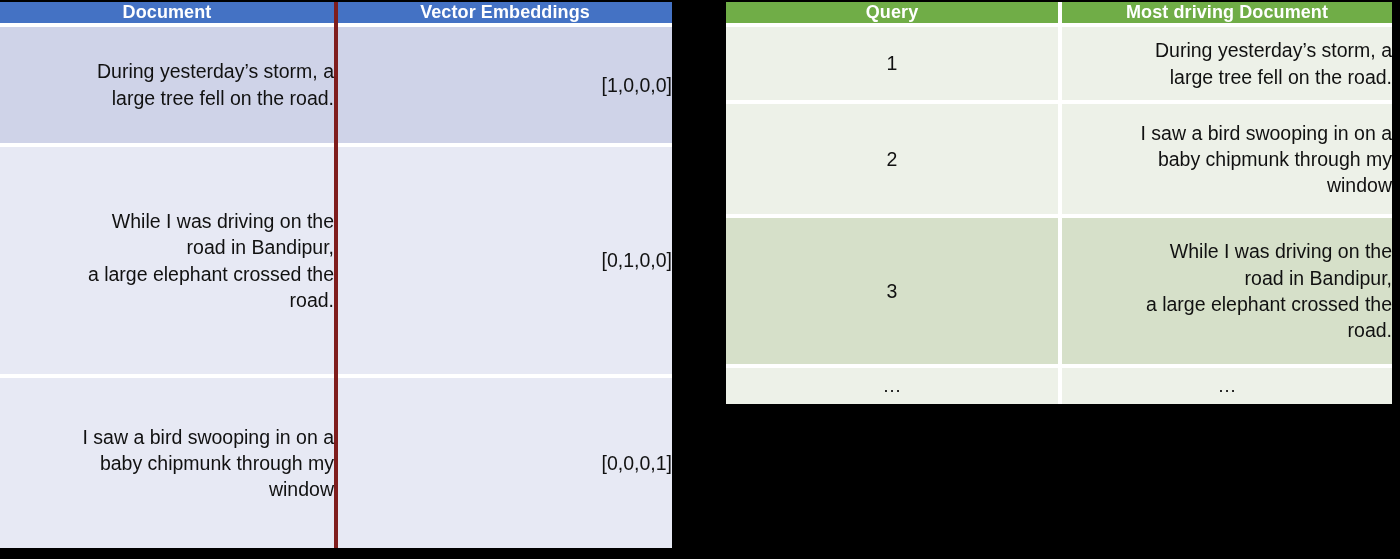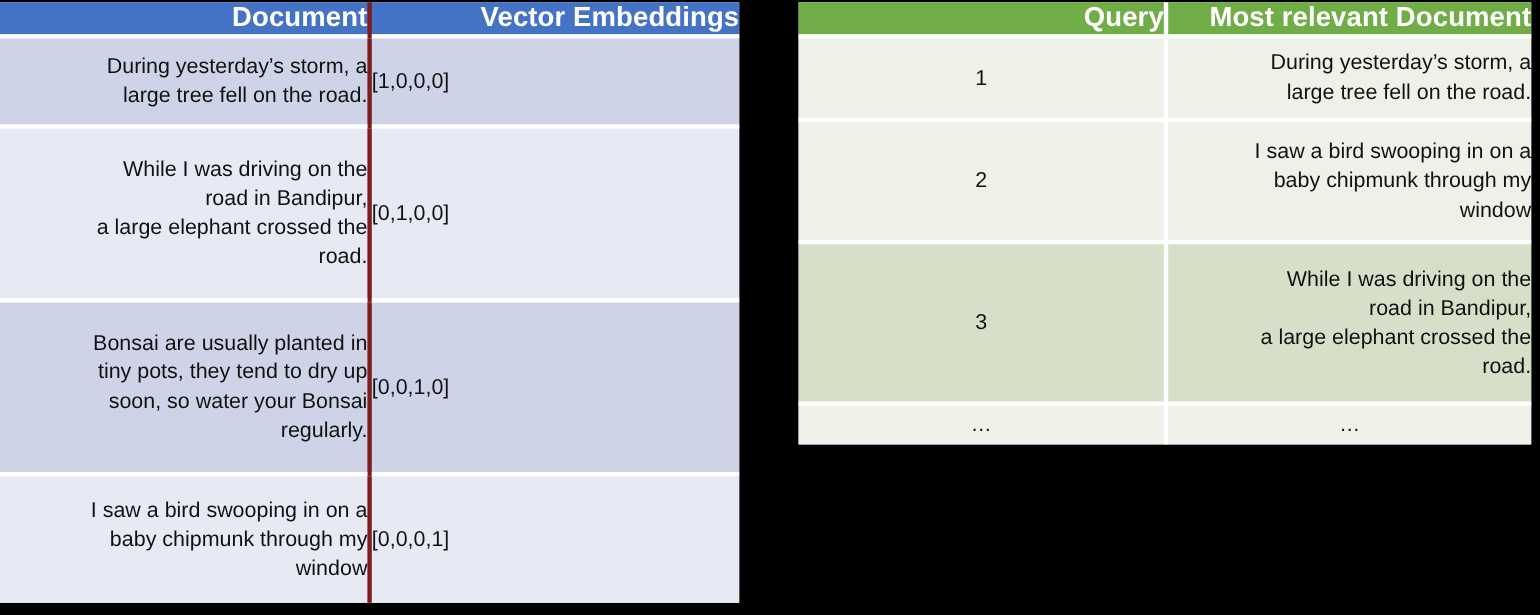--- a/index.html
+++ b/index.html
@@ -28,36 +28,36 @@
     background: #ffffff;
   }
   .tbl td, .tbl th {
     padding: 0;
     margin: 0;
     vertical-align: middle;
     border: none;
   }
   .hdr-cell {
     color: #ffffff;
-    font-size: 25px;
+    font-size: 18px;
     font-weight: bold;
-    text-align: right;
+    text-align: center;
     padding: 6px 0 6px 12px;
     letter-spacing: 0.1px;
     line-height: 1.15;
   }
   .body-cell {
     font-size: 19.5px;
     color: #111111;
     text-align: center;
     line-height: 1.35;
     padding: 10px 14px;
   }
   .body-cell.vec {
-    text-align: left;
+    text-align: right;
   }
   .cell-pad-top {
     vertical-align: top;
   }
 
   
   #doc-table {
     left: 0px;
     top: 2px;
     width: 672px;
@@ -112,44 +112,37 @@
         <td class="body-cell band-a vec sep-col cell-pad-top">[1,0,0,0]</td>
       </tr>
       <tr class="row-gap">
         <td class="body-cell band-b nowrap-pre">While I was driving on the
 road in Bandipur,
 a large elephant crossed the
 road.</td>
         <td class="body-cell band-b vec sep-col cell-pad-top">[0,1,0,0]</td>
       </tr>
       <tr class="row-gap">
-        <td class="body-cell band-a nowrap-pre">Bonsai are usually planted in
-tiny pots, they tend to dry up
-soon, so water your Bonsai
-regularly.</td>
-        <td class="body-cell band-a vec sep-col cell-pad-top">[0,0,1,0]</td>
-      </tr>
-      <tr class="row-gap">
         <td class="body-cell band-b nowrap-pre">I saw a bird swooping in on a
 baby chipmunk through my
 window</td>
         <td class="body-cell band-b vec sep-col cell-pad-top">[0,0,0,1]</td>
       </tr>
     </tbody>
   </table>
 
   <table class="tbl" id="query-table">
     <colgroup>
         <col class="c1">
         <col class="c2">
       </colgroup>
     <thead>
       <tr>
         <th class="hdr-cell">Query</th>
-        <th class="hdr-cell sep-col">Most relevant Document</th>
+        <th class="hdr-cell sep-col">Most driving Document</th>
       </tr>
     </thead>
     <tbody>
       <tr class="row-gap">
         <td class="body-cell band-b cell-pad-top">1</td>
         <td class="body-cell band-b nowrap-pre sep-col">During yesterday’s storm, a
 large tree fell on the road.</td>
       </tr>
       <tr class="row-gap">
         <td class="body-cell band-b cell-pad-top">2</td>

